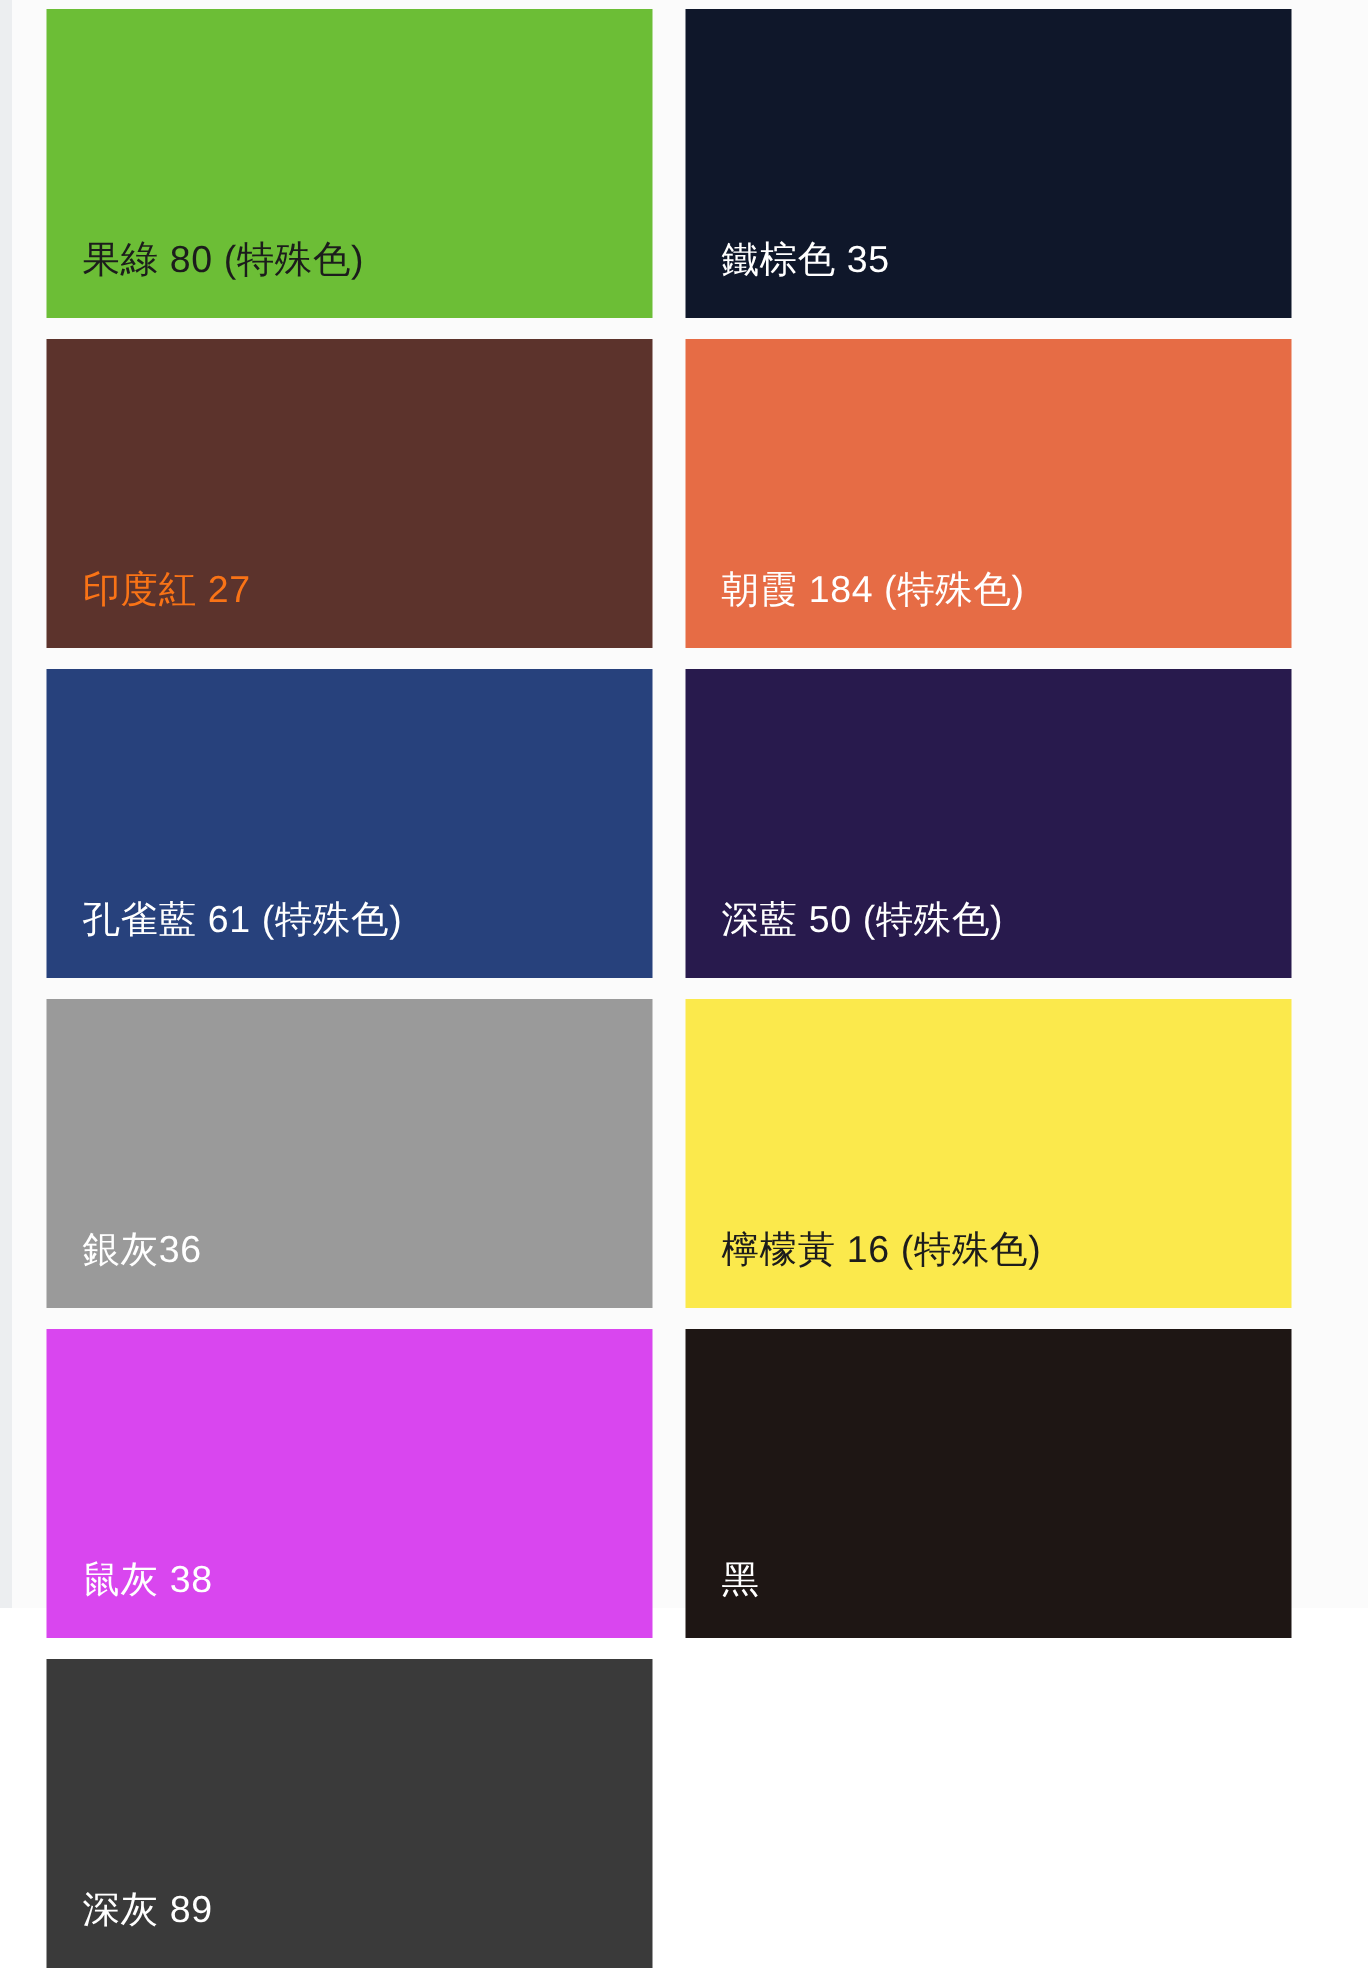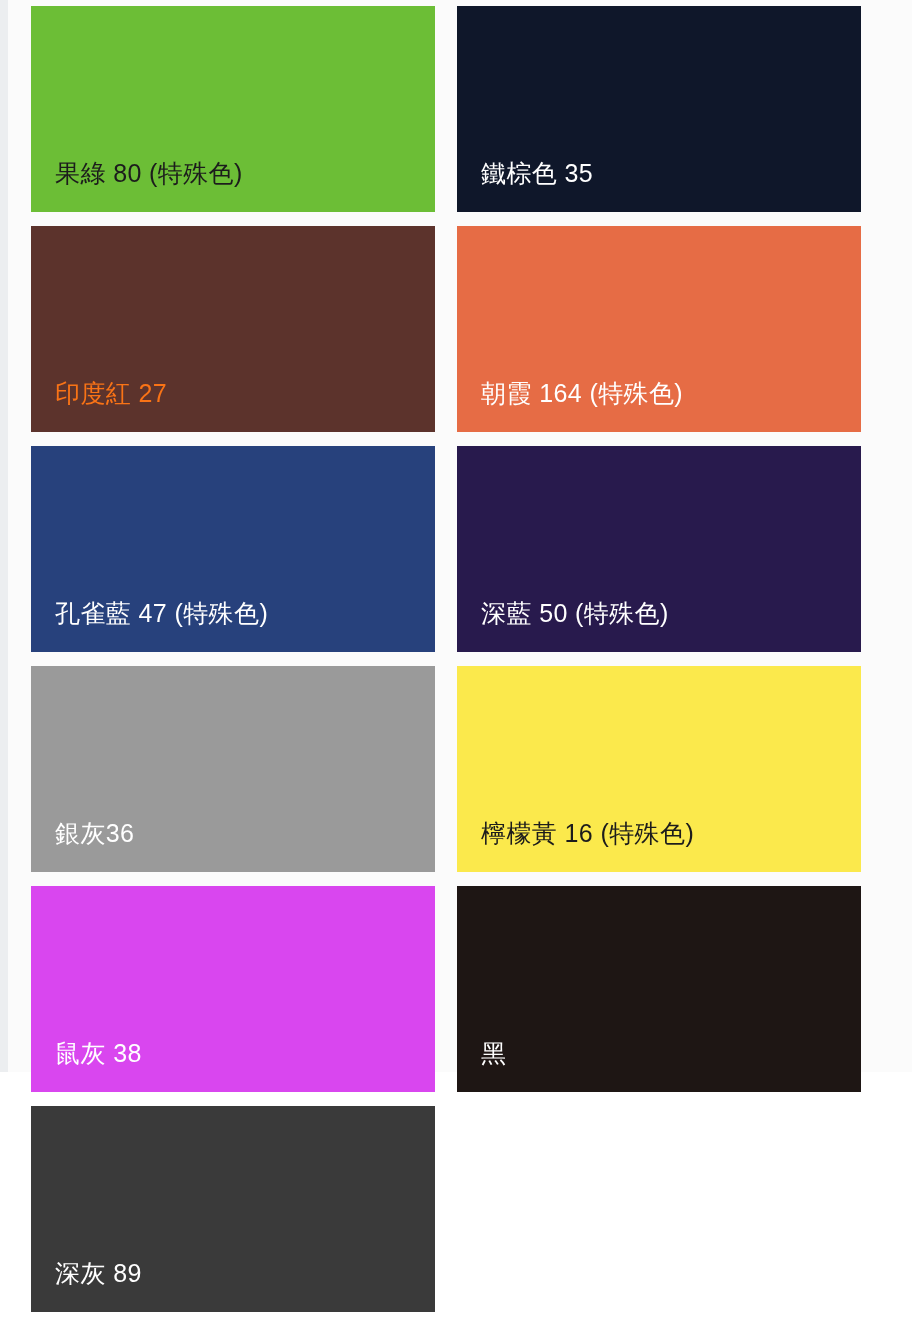--- a/index.html
+++ b/index.html
@@ -77,26 +77,26 @@
 
     <div class="swatch" style="background: #0f172a;">
       <span class="swatch-label light-text" style="color: rgb(255, 255, 255);">鐵棕色 35</span>
     </div>
 
     <div class="swatch" style="background: rgb(92, 51, 44);">
       <span class="swatch-label light-text" style="color: #f97316;">印度紅 27</span>
     </div>
 
     <div class="swatch" style="background: rgb(230, 108, 69);">
-      <span class="swatch-label light-text" style="color: rgb(255, 255, 255);">朝霞 164 (特殊色)</span>
+      <span class="swatch-label light-text" style="color: rgb(255, 255, 255);">朝霞 184 (特殊色)</span>
     </div>
 
 
     <div class="swatch" style="background: rgb(39, 65, 124);">
-      <span class="swatch-label light-text" style="color: rgb(255, 255, 255);">孔雀藍 47 (特殊色)</span>
+      <span class="swatch-label light-text" style="color: rgb(255, 255, 255);">孔雀藍 61 (特殊色)</span>
     </div>
 
     <div class="swatch" style="background: rgb(40, 26, 77);">
       <span class="swatch-label light-text" style="color: #ffffff; margin-top: 13px;">深藍 50 (特殊色)</span>
     </div>
 
     <div class="swatch" style="background: rgb(154, 154, 154);">
       <span class="swatch-label light-text" style="color: rgb(255, 255, 255);">銀灰36</span>
     </div>
 

